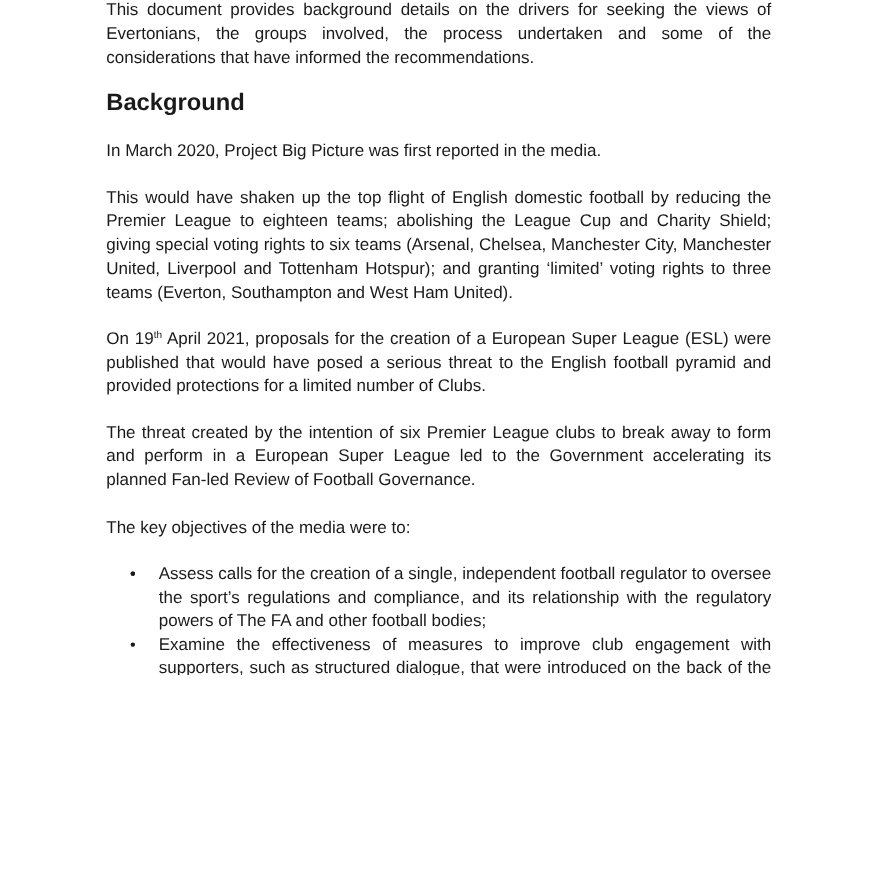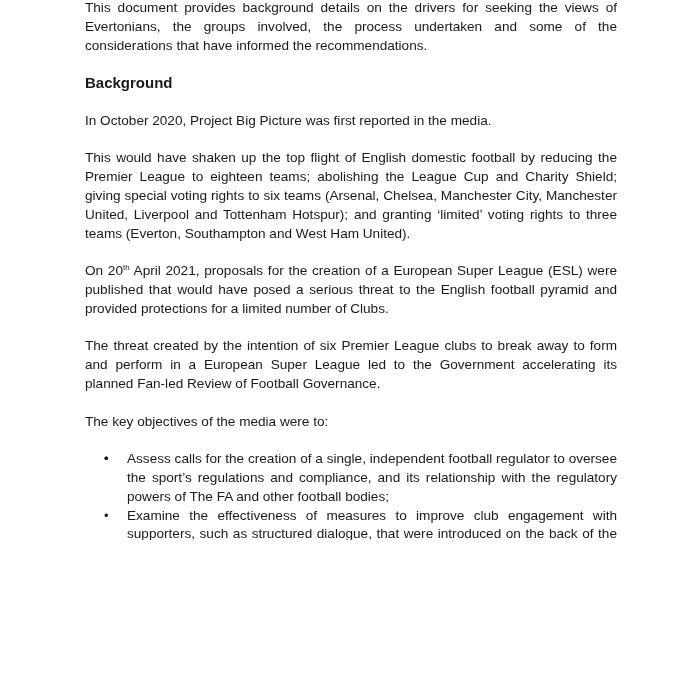--- a/index.html
+++ b/index.html
@@ -22,21 +22,21 @@
     width: 532px;
     font-size: 13.6px;
     line-height: 18.8px;
   }
   p {
     margin: 0 0 18.8px 0;
     text-align: justify;
   }
   h2 {
     margin: 0 0 18.8px 0;
-    font-size: 15px;
+    font-size: 19px;
     font-weight: bold;
     line-height: 18.8px;
   }
   sup { font-size: 8px; line-height: 0; vertical-align: 5px; }
   ul {
     margin: 0; padding: 0;
     list-style: none;
   }
   ul li {
     position: relative;
@@ -54,26 +54,26 @@
 </head>
 <body>
 
 <div class="page">
   <div class="content">
 
     <p>This document provides background details on the drivers for seeking the views of Evertonians, the groups involved, the process undertaken and some of the considerations that have informed the recommendations.</p>
 
     <h2>Background</h2>
 
-    <p>In October 2020, Project Big Picture was first reported in the media.</p>
+    <p>In March 2020, Project Big Picture was first reported in the media.</p>
 
     <p>This would have shaken up the top flight of English domestic football by reducing the Premier League to eighteen teams; abolishing the League Cup and Charity Shield; giving special voting rights to six teams (Arsenal, Chelsea, Manchester City, Manchester United, Liverpool and Tottenham Hotspur); and granting ‘limited’ voting rights to three teams (Everton, Southampton and West Ham United).</p>
 
 
-    <p><span>On 20</span><sup>th</sup><span> April 2021, proposals for the creation of a European Super League (ESL) were published that would have posed a serious threat to the English football pyramid and provided protections for a limited number of Clubs.</span></p>
+    <p><span>On 19</span><sup>th</sup><span> April 2021, proposals for the creation of a European Super League (ESL) were published that would have posed a serious threat to the English football pyramid and provided protections for a limited number of Clubs.</span></p>
 
 
     <p>The threat created by the intention of six Premier League clubs to break away to form and perform in a European Super League led to the Government accelerating its planned Fan-led Review of Football Governance.</p>
 
 
     <p>The key objectives of the media were to:</p>
 
     <ul>
       <li><span class="bullet">•</span></li>
       <li><span class="bullet">•</span><span>Assess calls for the creation of a single, independent football regulator to oversee the sport’s regulations and compliance, and its relationship with the regulatory powers of The FA and other football bodies;</span></li>

